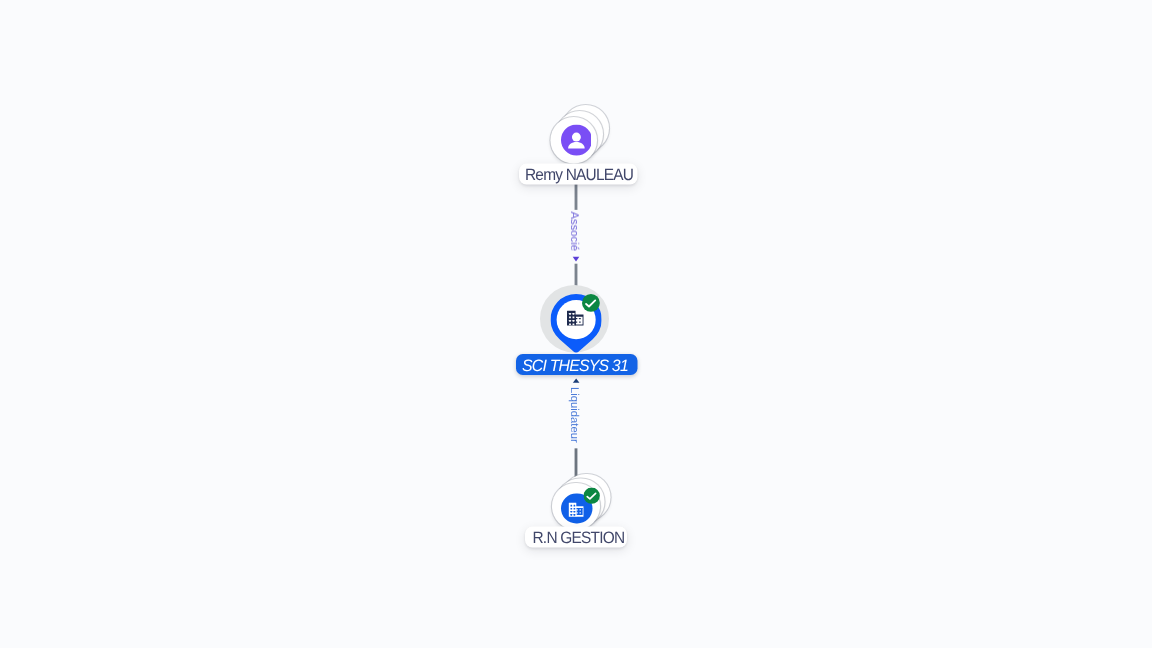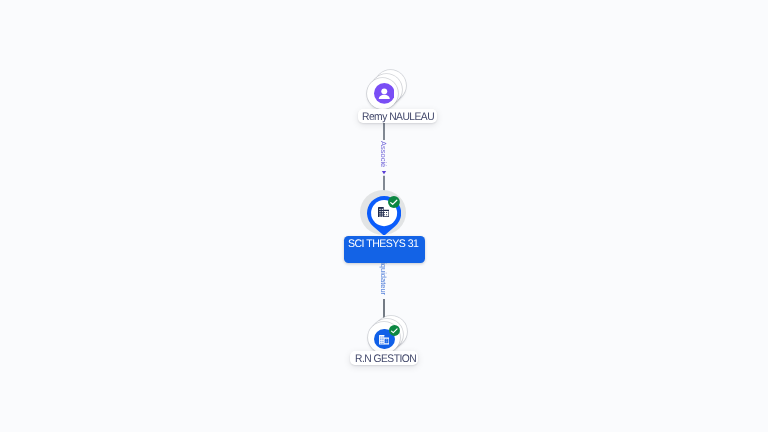--- a/index.html
+++ b/index.html
@@ -11,22 +11,22 @@
   .abs{position:absolute;}
 
   
   .chip{position:absolute;background:#ffffff;border-radius:5px;
         will-change:transform;transform:translateZ(0);
         font-size:11px;line-height:17.1px;height:13.8px;letter-spacing:-0.55px;overflow:hidden;
         color:#41476a;white-space:nowrap;padding:0;box-sizing:border-box;
         box-shadow:0 1px 2px rgba(16,24,40,.10),0 2px 7px rgba(16,24,40,.10);}
   .chip > span{display:inline-block;transform:scaleX(.935);transform-origin:0 50%;position:relative;}
   .chip.sel{background:#1363e6;color:#ffffff;border-radius:4.5px;
-            height:27px;line-height:17.2px;
-            box-shadow:0 1px 3px rgba(16,24,40,.22);}
+            height:14px;line-height:17.2px;
+            box-shadow:0 1px 3px rgba(16,24,40,.22);font-style:italic;}
 
   
   .edge-lbl{position:absolute;font-size:7.5px;line-height:7.5px;white-space:nowrap;
             transform-origin:0 0;will-change:transform;}
 
   
   .stack{position:absolute;}
   .disc{position:absolute;border-radius:50%;background:#ffffff;
         box-sizing:border-box;}
 </style>
@@ -51,21 +51,21 @@
   <div class="stack" style="left:363px;top:63px;width:48px;height:50px">
     <div class="disc" style="left:12px;top:7.2px;width:30.9px;height:30.9px;box-shadow:0 0 0 .75px rgba(150,155,165,.42), 0 1.4px 2.2px rgba(16,24,40,.10)"></div>
     <div class="disc" style="left:8.1px;top:11.1px;width:30.9px;height:30.9px;box-shadow:0 0 0 .75px rgba(150,155,165,.42), 0 1.4px 2.2px rgba(16,24,40,.10)"></div>
     <div class="disc" style="left:4.4px;top:15px;width:30.9px;height:30.9px;box-shadow:0 0 0 .75px rgba(150,155,165,.42), 0 1.6px 2.6px rgba(16,24,40,.13)"></div>
     <svg style="position:absolute;left:10.5px;top:20.2px;width:20.7px;height:20.7px" viewBox="0 0 24 24">
       <circle cx="12" cy="12" r="12" fill="#7a4ef5"></circle>
       <circle cx="11.9" cy="9.7" r="3.45" fill="#ffffff"></circle>
       <path d="M5.5 18.6c0-2.9 2.8-5 6.4-5s6.4 2.1 6.4 5z" fill="#ffffff"></path>
     </svg>
   </div>
-  <div class="chip" style="left:358px;top:109.1px;width:79.4px"><span style="left:3.8px">Remy NAULEAU</span></div>
+  <div class="chip" style="left:346px;top:109.1px;width:79.4px"><span style="left:3.8px">Remy NAULEAU</span></div>
 
   <div class="abs" style="left:360px;top:189px;width:48px;height:48px">
     <div style="position:absolute;left:0;top:1.2px;width:46.1px;height:44.7px;border-radius:50%;
                 background:#e2e4e5"></div>
     <svg style="position:absolute;left:6.7px;top:6.6px;width:34.2px;height:39.5px" viewBox="0 0 336 388">
       <path d="M59.5 296.3A168 168 0 1 1 276.5 296.3L179.5 381.5a17.5 17.5 0 0 1 -23 0Z" fill="#0b5cfb"></path>
       <circle cx="168" cy="168" r="128" fill="#ffffff"></circle>
     </svg>
     <svg style="position:absolute;left:18.1px;top:17.9px;width:11.4px;height:10.6px" viewBox="0 0 114 106">
       <g fill="#1e2a4d">

